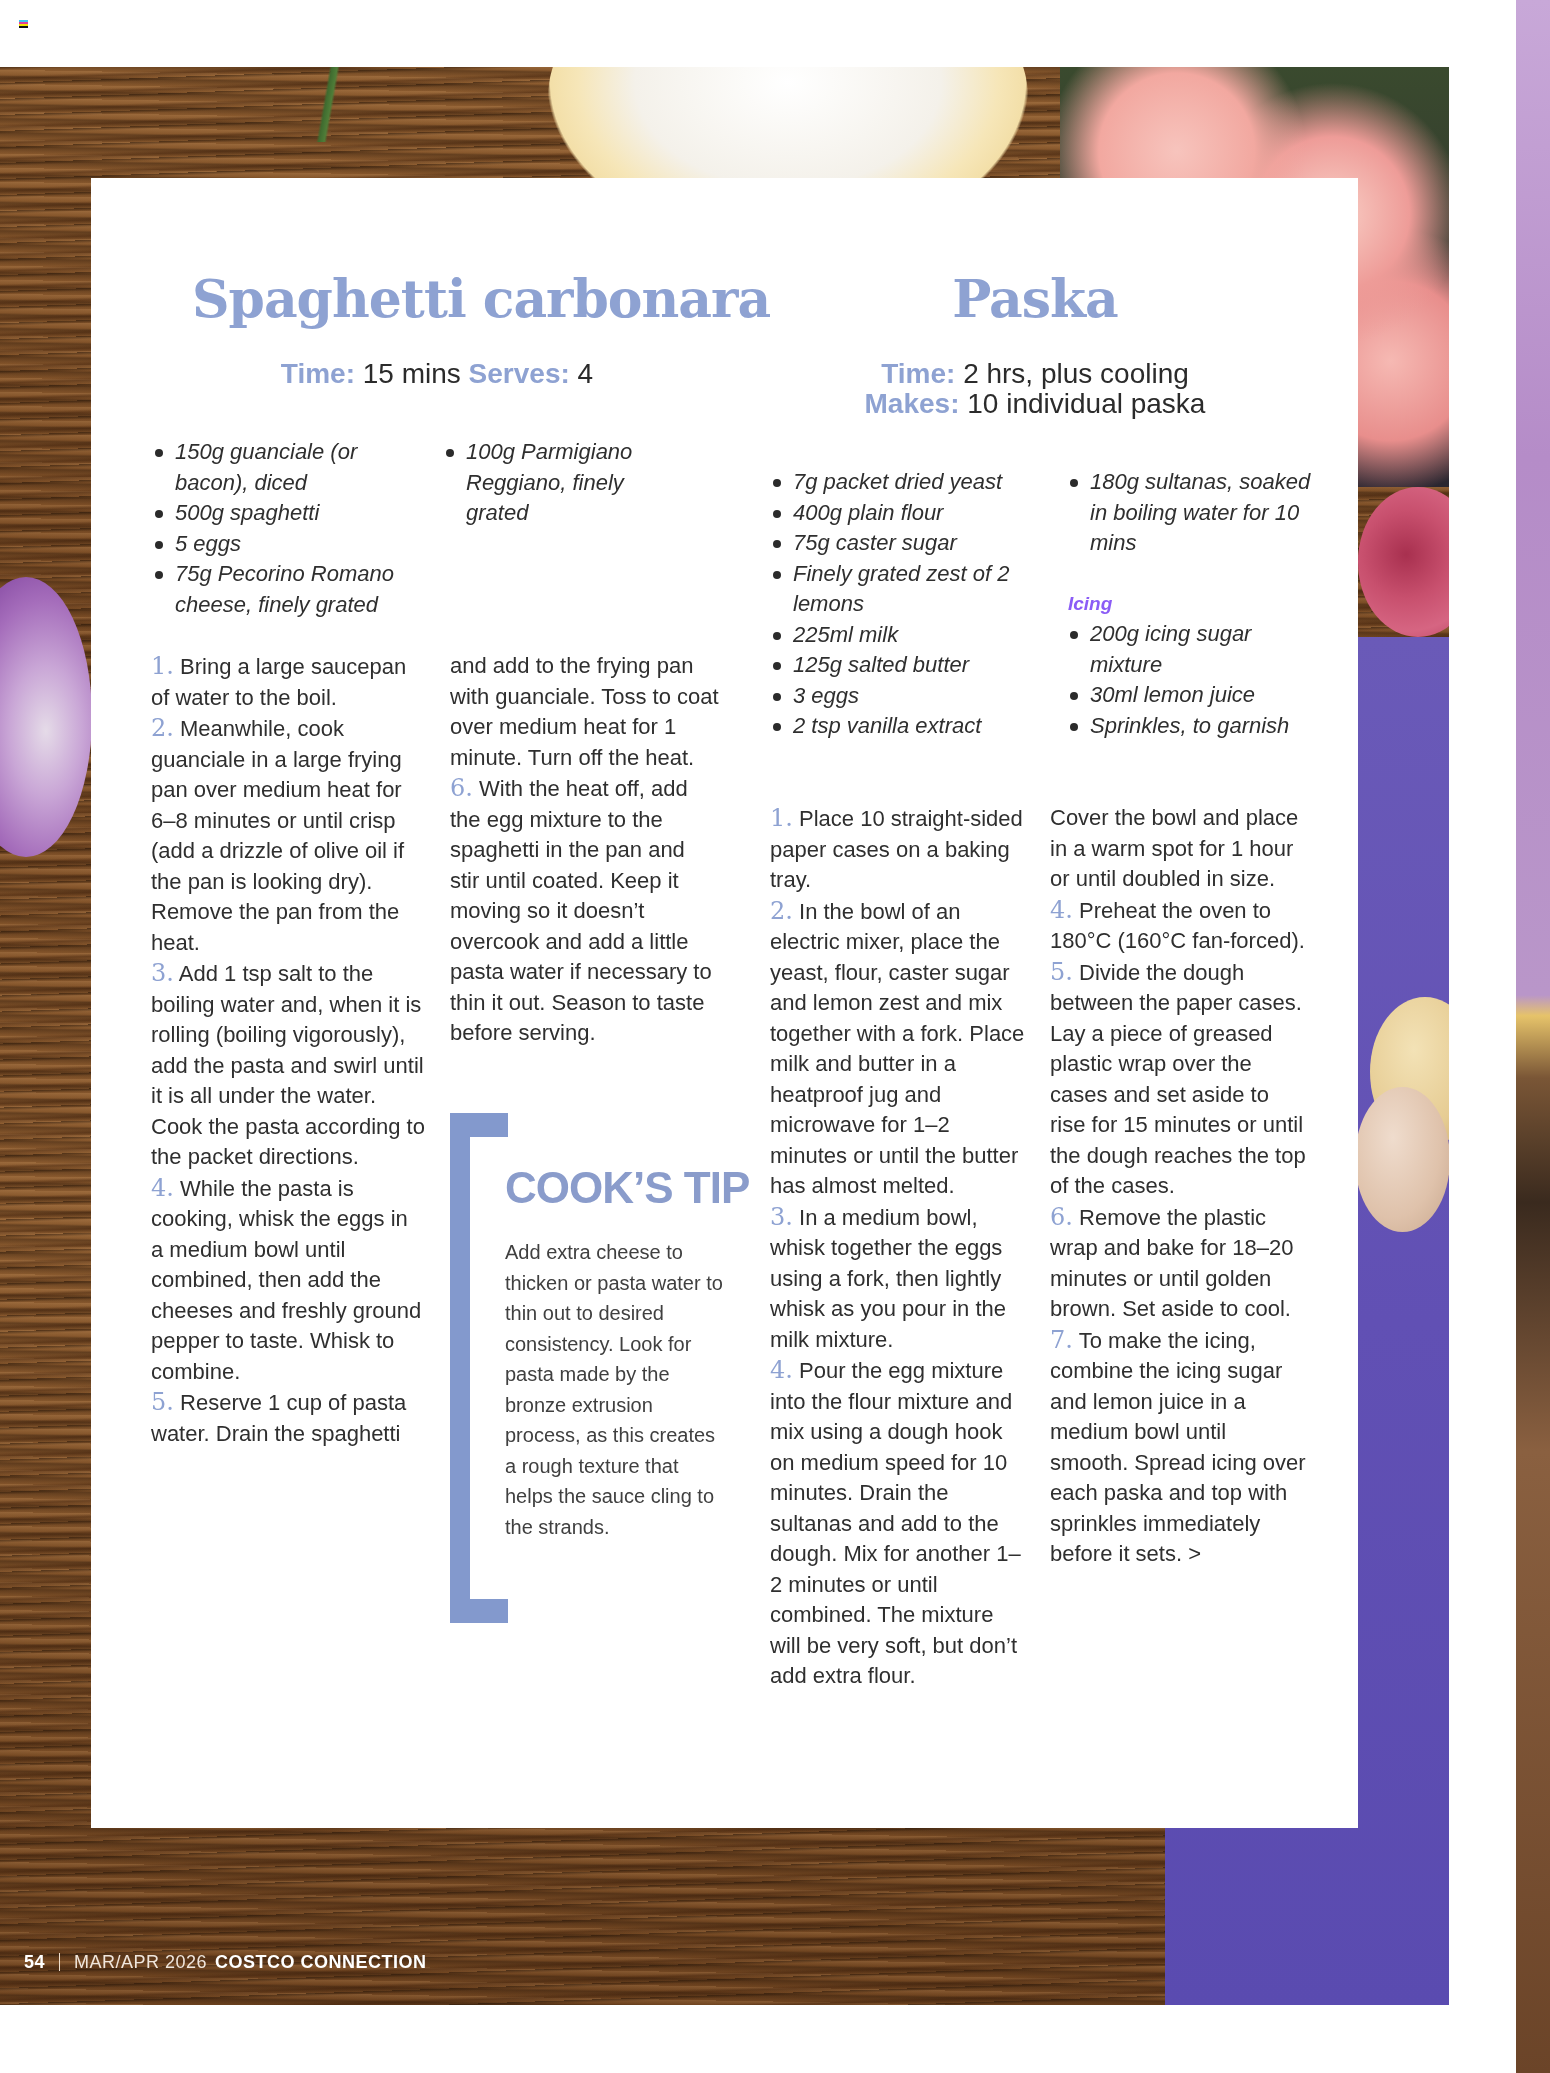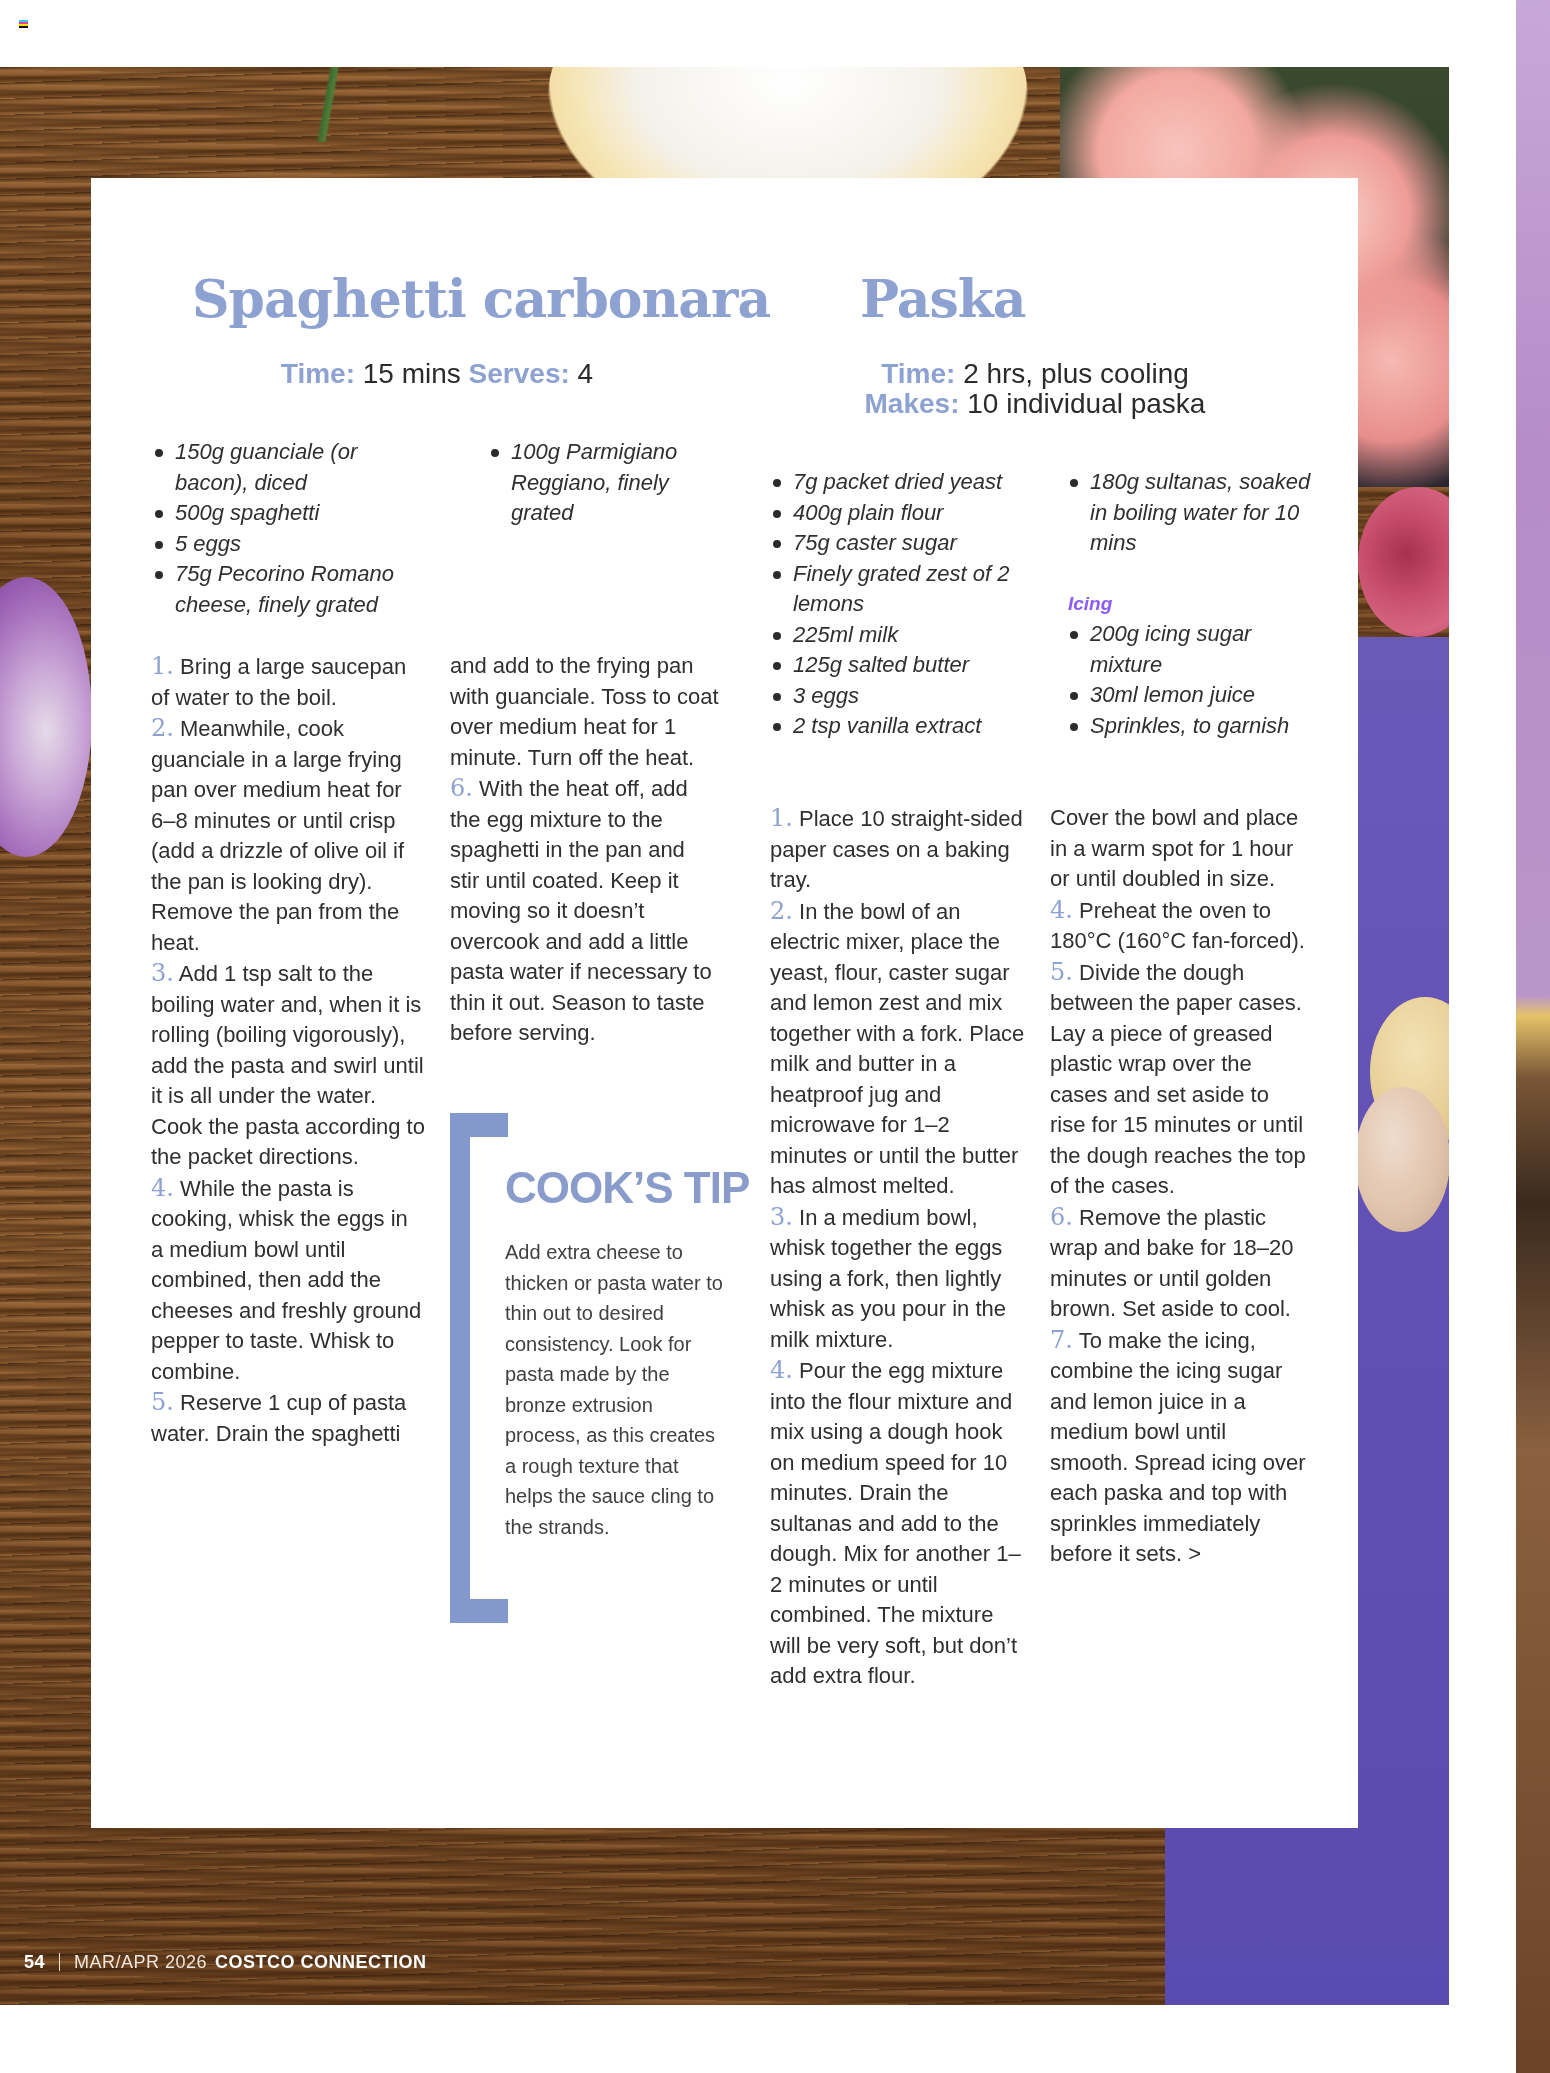--- a/index.html
+++ b/index.html
@@ -19,21 +19,21 @@
       radial-gradient(circle at 40% 60%,#f4c7c0 0,#e9a49f 18%,transparent 30%),
       linear-gradient(180deg,#3a4a2e 0%,#2a2630 100%);}
   .rosemary{position:absolute;left:308px;top:0;width:40px;height:75px;background:linear-gradient(100deg,transparent 40%,#3f6b2f 45%,#4f7d38 55%,transparent 60%);}
   .bowl-pink{position:absolute;left:1358px;top:420px;width:120px;height:150px;border-radius:50%;background:radial-gradient(circle at 40% 45%,#a8304f 0%,#c8506e 40%,#d66582 70%,#b84060 100%);}
   .cloth{position:absolute;left:1165px;top:570px;width:284px;height:1368px;background:linear-gradient(180deg,#6a5ab8 0%,#6150b4 50%,#5a4bb0 100%);}
   .egg1{position:absolute;left:1370px;top:930px;width:110px;height:150px;border-radius:50%;background:radial-gradient(ellipse at 40% 35%,#f3e2b6 0%,#e6cc93 60%,#caa86d 100%);}
   .egg2{position:absolute;left:1355px;top:1020px;width:95px;height:145px;border-radius:50%;background:radial-gradient(ellipse at 40% 35%,#efdccd 0%,#dfc2ab 60%,#c7a68c 100%);}
   .glass{position:absolute;left:-40px;top:510px;width:132px;height:280px;border-radius:50%;background:radial-gradient(ellipse at 65% 55%,#e5dbe8 0%,#c9a6d6 30%,#a56dbb 60%,#8a4fa6 80%,transparent 82%);}
   .rightpage{position:absolute;left:1516px;top:0;width:34px;height:2073px;background:linear-gradient(180deg,#c8a8d8 0%,#b58cc8 22%,#b996c9 48%,#e6c36a 49%,#7a5636 52%,#3a2a1e 58%,#8a6040 70%,#6b4428 100%);}
   .card{position:absolute;left:91px;top:178px;width:1267px;height:1650px;background:#ffffff;}
-  .title{position:absolute;font-family:"DejaVu Serif","Liberation Serif",serif;font-weight:bold;color:#8ea2d2;font-size:52px;letter-spacing:-1px;white-space:nowrap;}
+  .title{position:absolute;font-family:"DejaVu Serif","Liberation Serif",serif;font-weight:bold;color:#8ea2d2;font-size:52px;letter-spacing:-1px;text-align:center;white-space:nowrap;}
   .meta{position:absolute;text-align:center;font-size:28px;line-height:30px;color:#2b2b2b;white-space:nowrap;}
   .meta b{color:#8ea2d2;font-weight:bold;}
   .col{position:absolute;font-size:22px;line-height:30.5px;color:#2f2f2f;}
   ul.ing{list-style:none;margin:0;padding:0;}
   ul.ing li{position:relative;padding-left:22px;font-style:italic;}
   ul.ing li::before{content:"";position:absolute;left:2px;top:12px;width:8px;height:8px;border-radius:50%;background:#2b2b2b;}
   .step-num{font-family:"DejaVu Serif","Liberation Serif",serif;color:#8ea2d2;font-size:24px;}
   .subhead{color:#8b5cf6;font-weight:bold;font-size:19px;font-style:italic;}
   .tip-bracket{position:absolute;left:450px;top:1113px;width:58px;height:510px;}
   .tip-bracket .bar{position:absolute;left:0;top:0;width:20px;height:510px;background:#8399cd;}
@@ -83,21 +83,21 @@
 
 <div class="col" style="left:153px;top:437px;width:280px;">
   <ul class="ing">
     <li>150g guanciale (or bacon), diced</li>
     <li>500g spaghetti</li>
     <li>5 eggs</li>
     <li>75g Pecorino Romano cheese, finely grated</li>
   </ul>
 </div>
 
-<div class="col" style="left:489px;top:437px;width:230px;">
+<div class="col" style="left:444px;top:437px;width:230px;">
   <ul class="ing">
     <li>100g Parmigiano Reggiano, finely grated</li>
   </ul>
 </div>
 
 <div class="col" style="left:151px;top:651px;width:275px;">
   <div><span class="step-num">1.</span> <span>Bring a large saucepan of water to the boil.</span></div>
   <div><span class="step-num">2.</span> <span>Meanwhile, cook guanciale in a large frying pan over medium heat for 6–8 minutes or until crisp (add a drizzle of olive oil if the pan is looking dry). Remove the pan from the heat.</span></div>
   <div><span class="step-num">3.</span> <span>Add 1 tsp salt to the boiling water and, when it is rolling (boiling vigorously), add the pasta and swirl until it is all under the water. Cook the pasta according to the packet directions.</span></div>
   <div><span class="step-num">4.</span> <span>While the pasta is cooking, whisk the eggs in a medium bowl until combined, then add the cheeses and freshly ground pepper to taste. Whisk to combine.</span></div>

